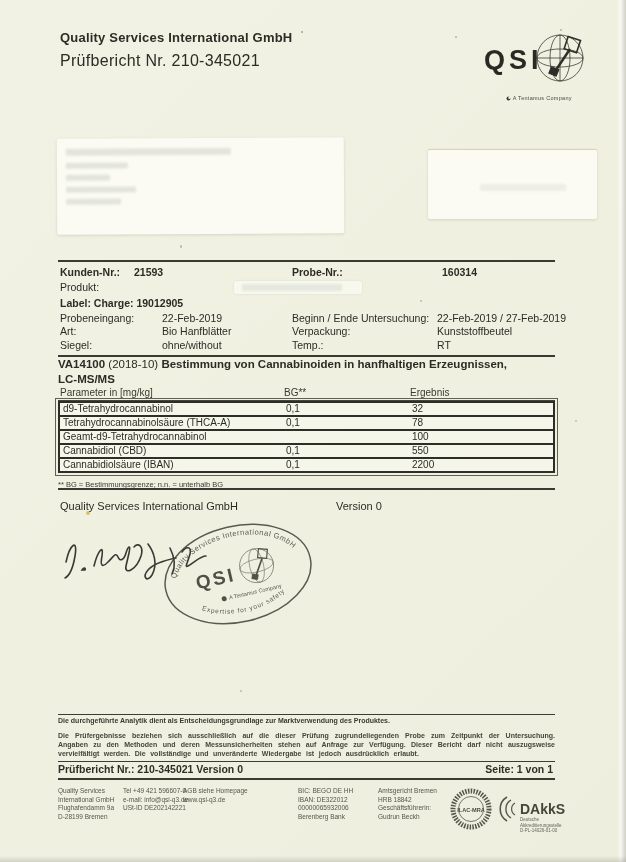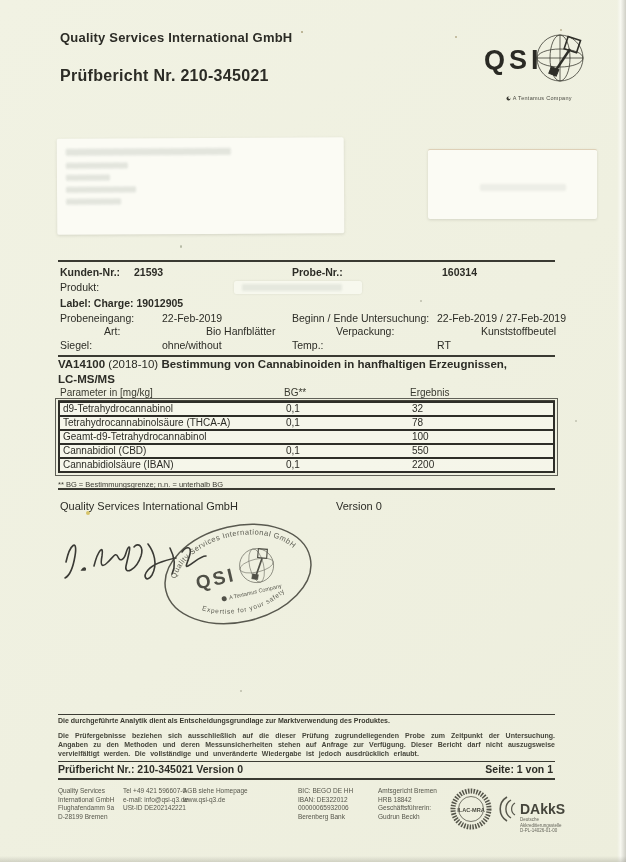--- a/index.html
+++ b/index.html
@@ -13,21 +13,21 @@
   }
   .scan-edge-right{position:absolute;top:0;right:0;width:9px;height:100%;
     background:linear-gradient(to right,rgba(0,0,0,0) 0%,rgba(255,255,255,.55) 40%,#cfcfc6 100%);}
   .scan-edge-bottom{position:absolute;left:0;bottom:0;width:100%;height:6px;
     background:linear-gradient(to bottom,rgba(0,0,0,0),rgba(120,120,110,.25));}
   .speck{position:absolute;border-radius:50%;}
 
   
   .hdr{position:absolute;left:60px;top:30px;}
   .hdr .co{font-size:13px;font-weight:bold;letter-spacing:.2px;}
-  .hdr .ttl{font-size:16px;font-weight:bold;margin-top:22px;letter-spacing:.3px;}
+  .hdr .ttl{font-size:16px;font-weight:normal;margin-top:7px;letter-spacing:.3px;}
   .logo{position:absolute;left:478px;top:32px;width:122px;text-align:center;}
   .logo .tag{font-size:5.5px;color:#4a4a42;margin-top:1px;letter-spacing:.3px;}
 
   
   .wbox{position:absolute;background:#fbfbf4;border-radius:2px;
     box-shadow:0 1px 3px rgba(90,90,70,.18);}
   .wbox.left{left:57px;top:138px;width:287px;height:96px;transform:rotate(-.35deg);}
   .wbox.right{left:428px;top:149px;width:169px;height:69px;border-top:1px solid rgba(170,130,70,.35);}
   .smudge{position:absolute;background:rgba(140,150,140,.22);filter:blur(1.2px);border-radius:1px;}
 
@@ -155,21 +155,21 @@
     </div>
     <div class="irow" style="height:16px;line-height:16px;">
       <span class="c1 b">Label: Charge: 19012905</span>
     </div>
     <div class="irow" style="height:14px;line-height:14px;">
       <span class="c1">Probeneingang:</span>
       <span class="v1b">22-Feb-2019</span>
       <span class="c2">Beginn / Ende Untersuchung:</span>
       <span class="v2">22-Feb-2019 / 27-Feb-2019</span>
     </div>
-    <div class="irow" style="height:13.5px;line-height:13.5px;margin-left:44px;">
+    <div class="irow" style="height:13.5px;line-height:13.5px;">
       <span class="c1">Art:</span>
       <span class="v1b">Bio Hanfblätter</span>
       <span class="c2">Verpackung:</span>
       <span class="v2">Kunststoffbeutel</span>
     </div>
     <div class="irow" style="height:13.5px;line-height:13.5px;">
       <span class="c1">Siegel:</span>
       <span class="v1b">ohne/without</span>
       <span class="c2">Temp.:</span>
       <span class="v2">RT</span>

